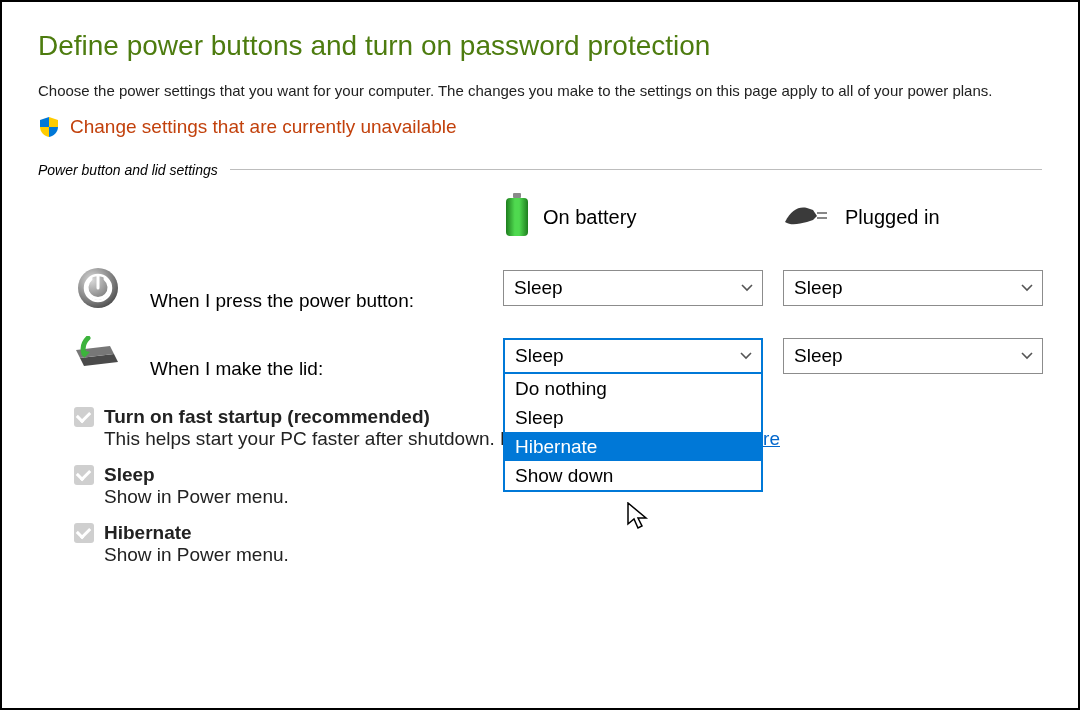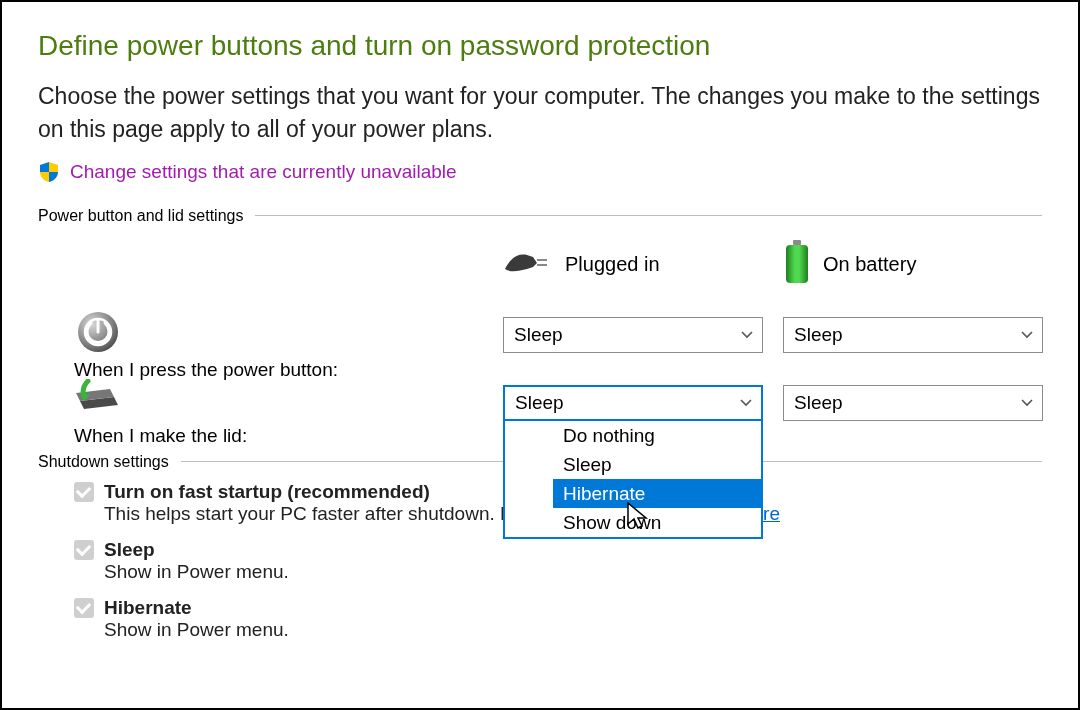--- a/index.html
+++ b/index.html
@@ -16,43 +16,44 @@
     overflow: hidden;
   }
   .title {
     color: #4d7c0f;
     font-size: 28px;
     font-weight: 400;
     margin-bottom: 18px;
   }
   .desc {
     color: #222;
-    font-size: 23px;
+    font-size: 15px;
     line-height: 1.45;
     margin-bottom: 14px;
   }
   .change-row {
     display: flex;
     align-items: center;
     gap: 10px;
     margin-bottom: 24px;
   }
   .shield-icon svg { display: block; }
   .link {
-    color: #a21caf;
+    color: #c2410c;
     cursor: pointer;
   }
 
   .section-header {
     display: flex;
     align-items: center;
-    font-size: 16px;
+    font-size: 14px;
     margin-bottom: 10px;
     gap: 12px;
     white-space: nowrap;
+    font-style: italic;
   }
   .section-header .rule {
     flex: 1;
     height: 1px;
     background: #bdbdbd;
   }
 
   .cols {
     display: grid;
     grid-template-columns: 445px 260px 260px;
@@ -65,26 +66,25 @@
     justify-content: flex-start;
     gap: 12px;
     font-size: 20px;
     height: 60px;
     margin-bottom: 16px;
   }
   .left-pad { height: 60px; margin-bottom: 16px; }
 
   .row-icon-label {
     display: flex;
-    align-items: flex-start;
-    gap: 6px;
+    align-items: flex-end;
+    gap: 28px;
     padding-left: 36px;
     height: 48px;
     margin-bottom: 20px;
-    flex-direction: column;
   }
   .row-icon-label .icon-slot {
     width: 48px;
     height: 48px;
     display: flex;
     align-items: center;
     justify-content: center;
   }
 
   .select-like {
@@ -120,21 +120,20 @@
     border: 2px solid #0078d7;
     border-top: none;
     background: #fff;
     z-index: 100;
   }
   .dropdown-panel .opt {
     padding: 1px 10px;
     font-size: 19px;
     line-height: 27px;
     cursor: pointer;
-    margin-left: 48px;
   }
   .dropdown-panel .opt.sel {
     background: #0078d7;
     color: #fff;
   }
 
   .shutdown-area { margin-top: 6px; }
   .sd-item { margin-left: 36px; margin-bottom: 14px; }
   .sd-head {
     display: flex;
@@ -192,46 +191,46 @@
   <span class="link">Change settings that are currently unavailable</span>
 </div>
 
 <div class="section-header">
   <span>Power button and lid settings</span>
   <span class="rule"></span>
 </div>
 
 <div class="cols">
   <div class="left-pad"></div>
-  <div class="col-header">
-    <span>
-      <svg width="50" height="30" viewBox="0 0 50 30">
-        <path d="M2 22 C8 10 16 6 24 8 L30 10 L34 16 L30 20 L24 22 C16 24 8 26 2 22 Z" fill="#3a3a3a"></path>
-        <rect x="34" y="12" width="10" height="2" fill="#888"></rect>
-        <rect x="34" y="17" width="10" height="2" fill="#888"></rect>
-      </svg>
-    </span>
-    <span>Plugged in</span>
-  </div>
   <div class="col-header">
     <span>
       <svg width="28" height="44" viewBox="0 0 28 44">
         <rect x="10" y="0" width="8" height="5" rx="1" fill="#8a8a8a"></rect>
         <rect x="3" y="5" width="22" height="38" rx="4" fill="url(#gb)"></rect>
         <defs>
           <linearGradient id="gb" x1="0" y1="0" x2="1" y2="0">
             <stop offset="0%" stop-color="#1e7e1e"></stop>
             <stop offset="40%" stop-color="#4fd94f"></stop>
             <stop offset="60%" stop-color="#4fd94f"></stop>
             <stop offset="100%" stop-color="#1e7e1e"></stop>
           </linearGradient>
         </defs>
       </svg>
     </span>
     <span>On battery</span>
+  </div>
+  <div class="col-header">
+    <span>
+      <svg width="50" height="30" viewBox="0 0 50 30">
+        <path d="M2 22 C8 10 16 6 24 8 L30 10 L34 16 L30 20 L24 22 C16 24 8 26 2 22 Z" fill="#3a3a3a"></path>
+        <rect x="34" y="12" width="10" height="2" fill="#888"></rect>
+        <rect x="34" y="17" width="10" height="2" fill="#888"></rect>
+      </svg>
+    </span>
+    <span>Plugged in</span>
   </div>
 
   <div class="row-icon-label">
     <span class="icon-slot">
       <svg width="42" height="42" viewBox="0 0 42 42">
         <circle cx="21" cy="21" r="20" fill="url(#pbg)"></circle>
         <circle cx="21" cy="21" r="13" fill="none" stroke="#fff" stroke-width="2.5"></circle>
         <path d="M21 9 V21" stroke="#fff" stroke-width="3" stroke-linecap="round"></path>
         <path d="M14 12 A11 11 0 1 0 28 12" fill="none" stroke="#fff" stroke-width="3" stroke-linecap="round"></path>
         <defs>
@@ -291,24 +290,20 @@
     <span>Sleep</span>
     <span class="chev">
       <svg width="14" height="14" viewBox="0 0 14 14">
           <path d="M2 4 L7 9 L12 4" fill="none" stroke="#555" stroke-width="1.6"></path>
         </svg>
     </span>
   </div>
 </div>
 
 <div class="shutdown-area">
-  <div class="section-header">
-    <span>Shutdown settings</span>
-    <span class="rule"></span>
-  </div>
 
   <div class="sd-item">
     <div class="sd-head">
       <span class="chk"></span>
       <span class="label">Turn on fast startup (recommended)</span>
     </div>
     <div class="sd-sub">
       <span>This helps start your PC faster after shutdown. Restart isn't affected.</span>
       <span> </span>
       <span class="learn">Learn More</span>

